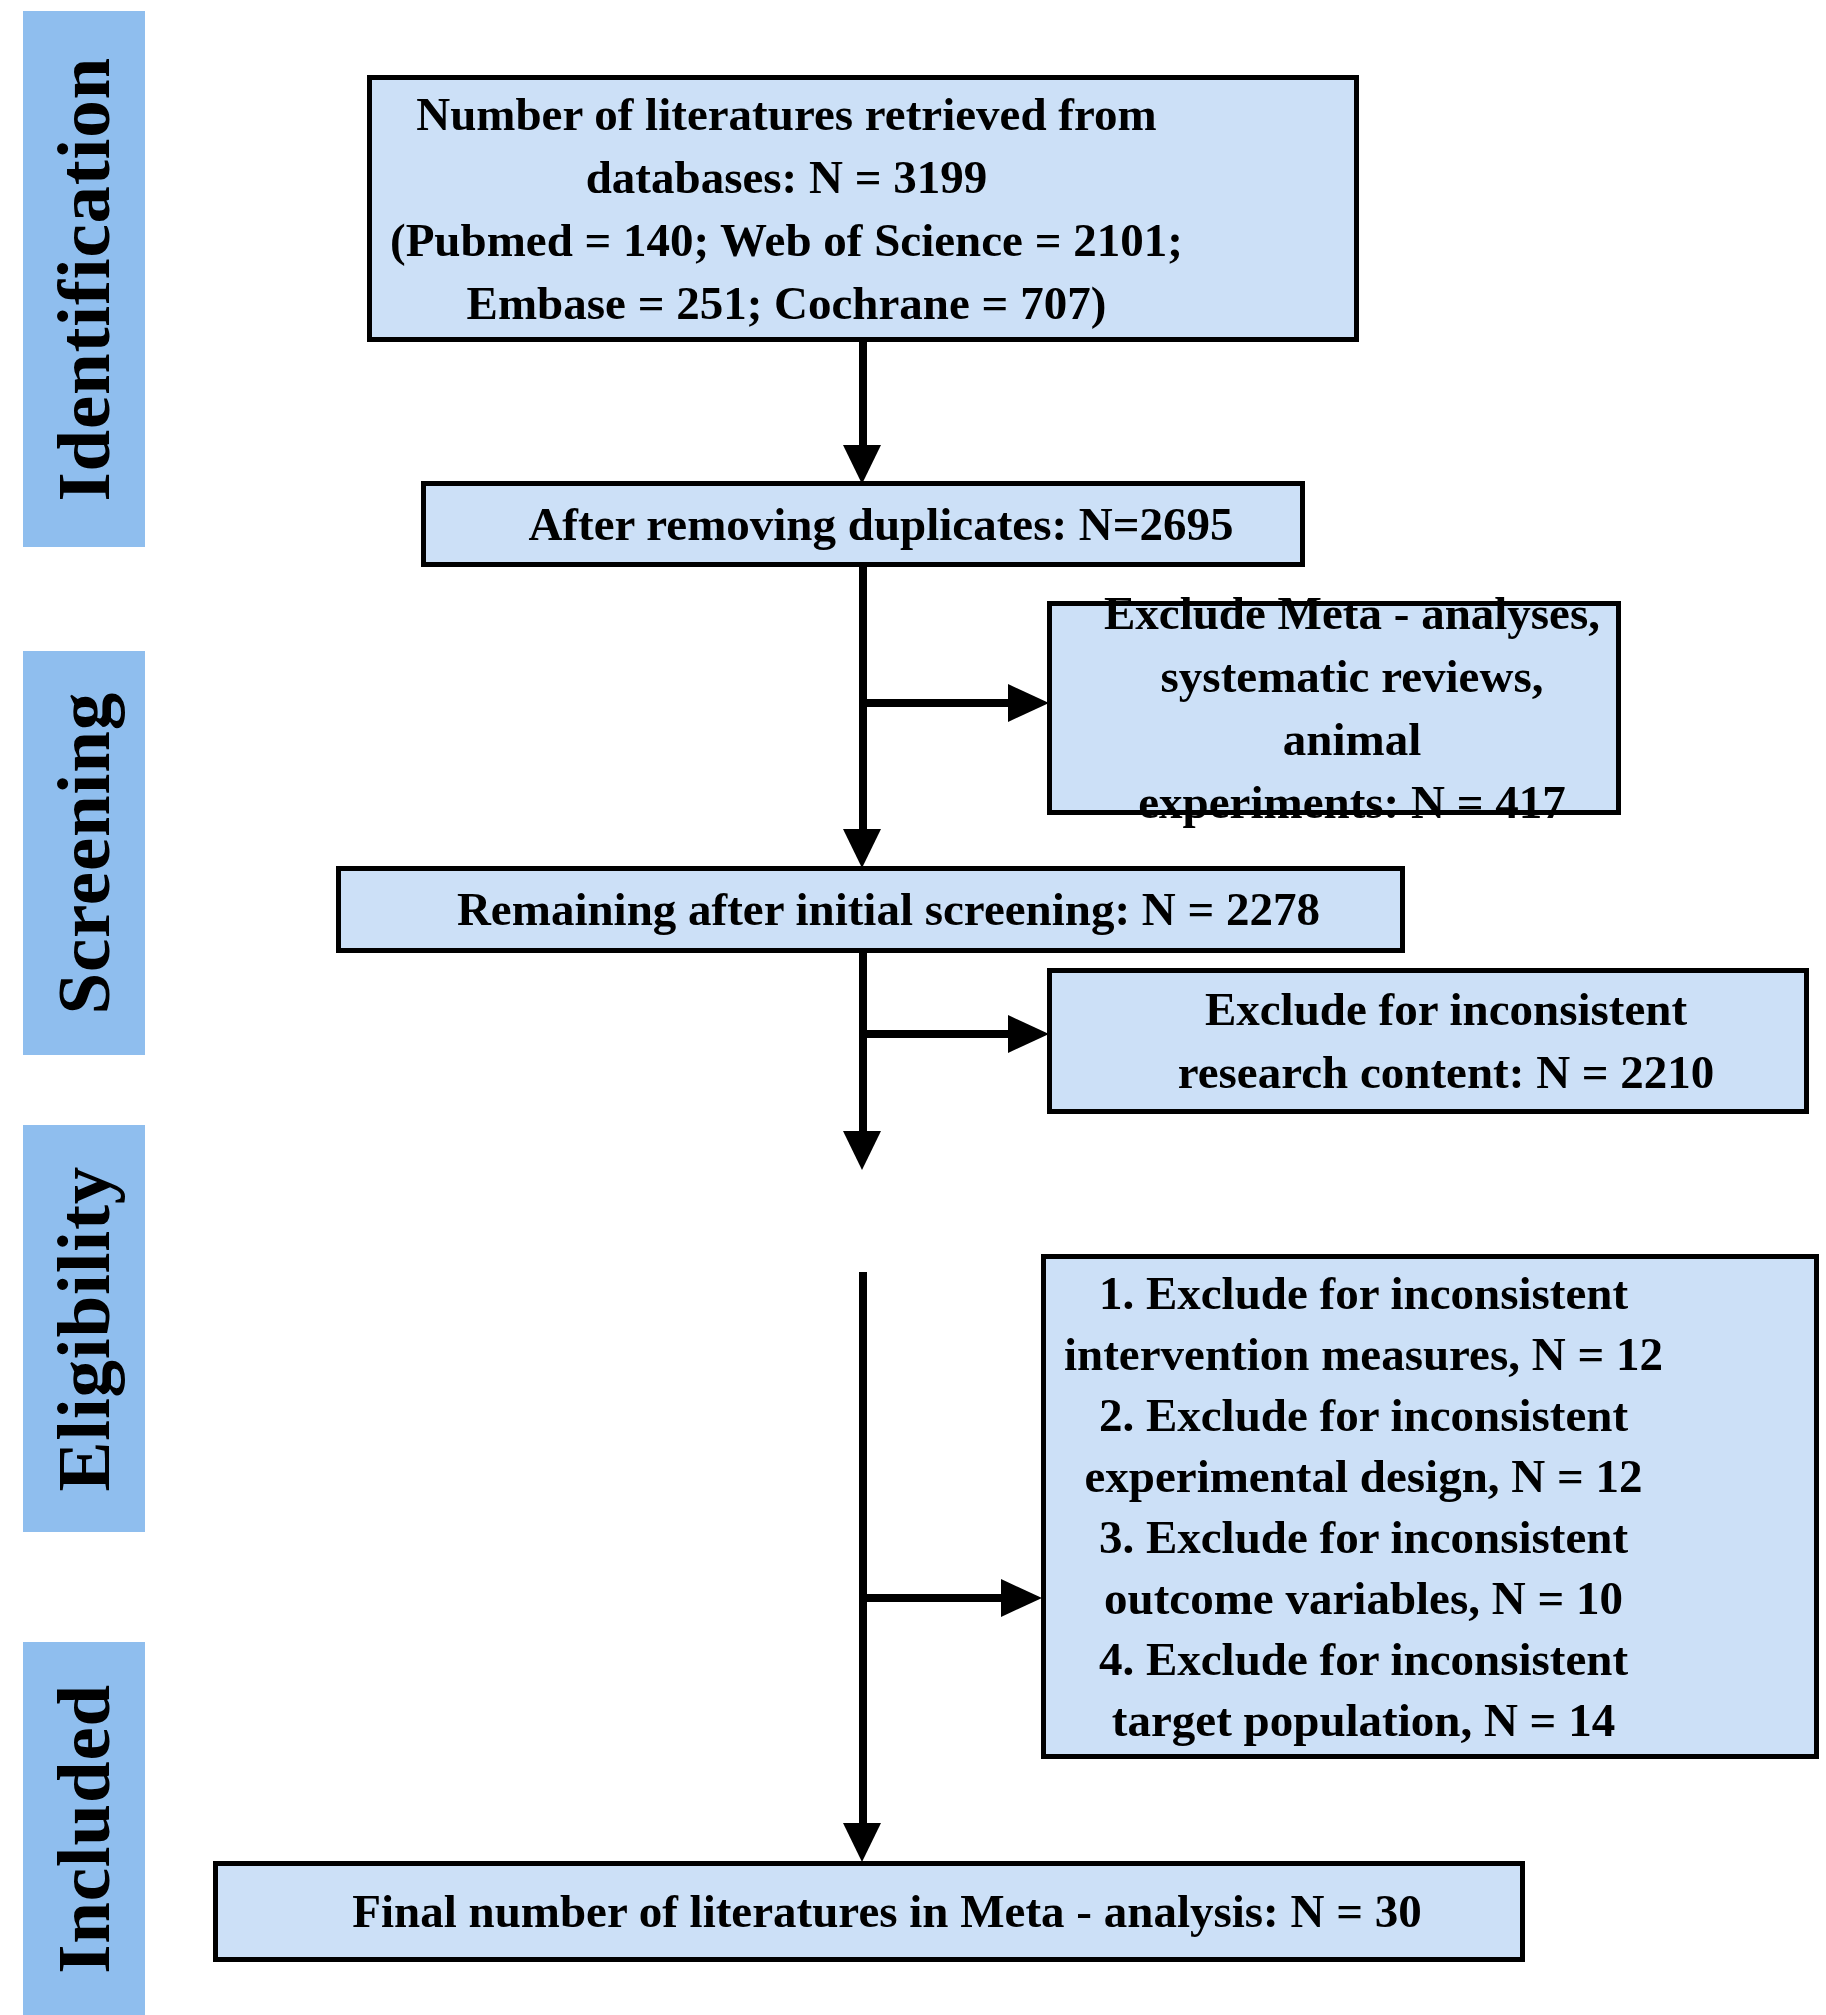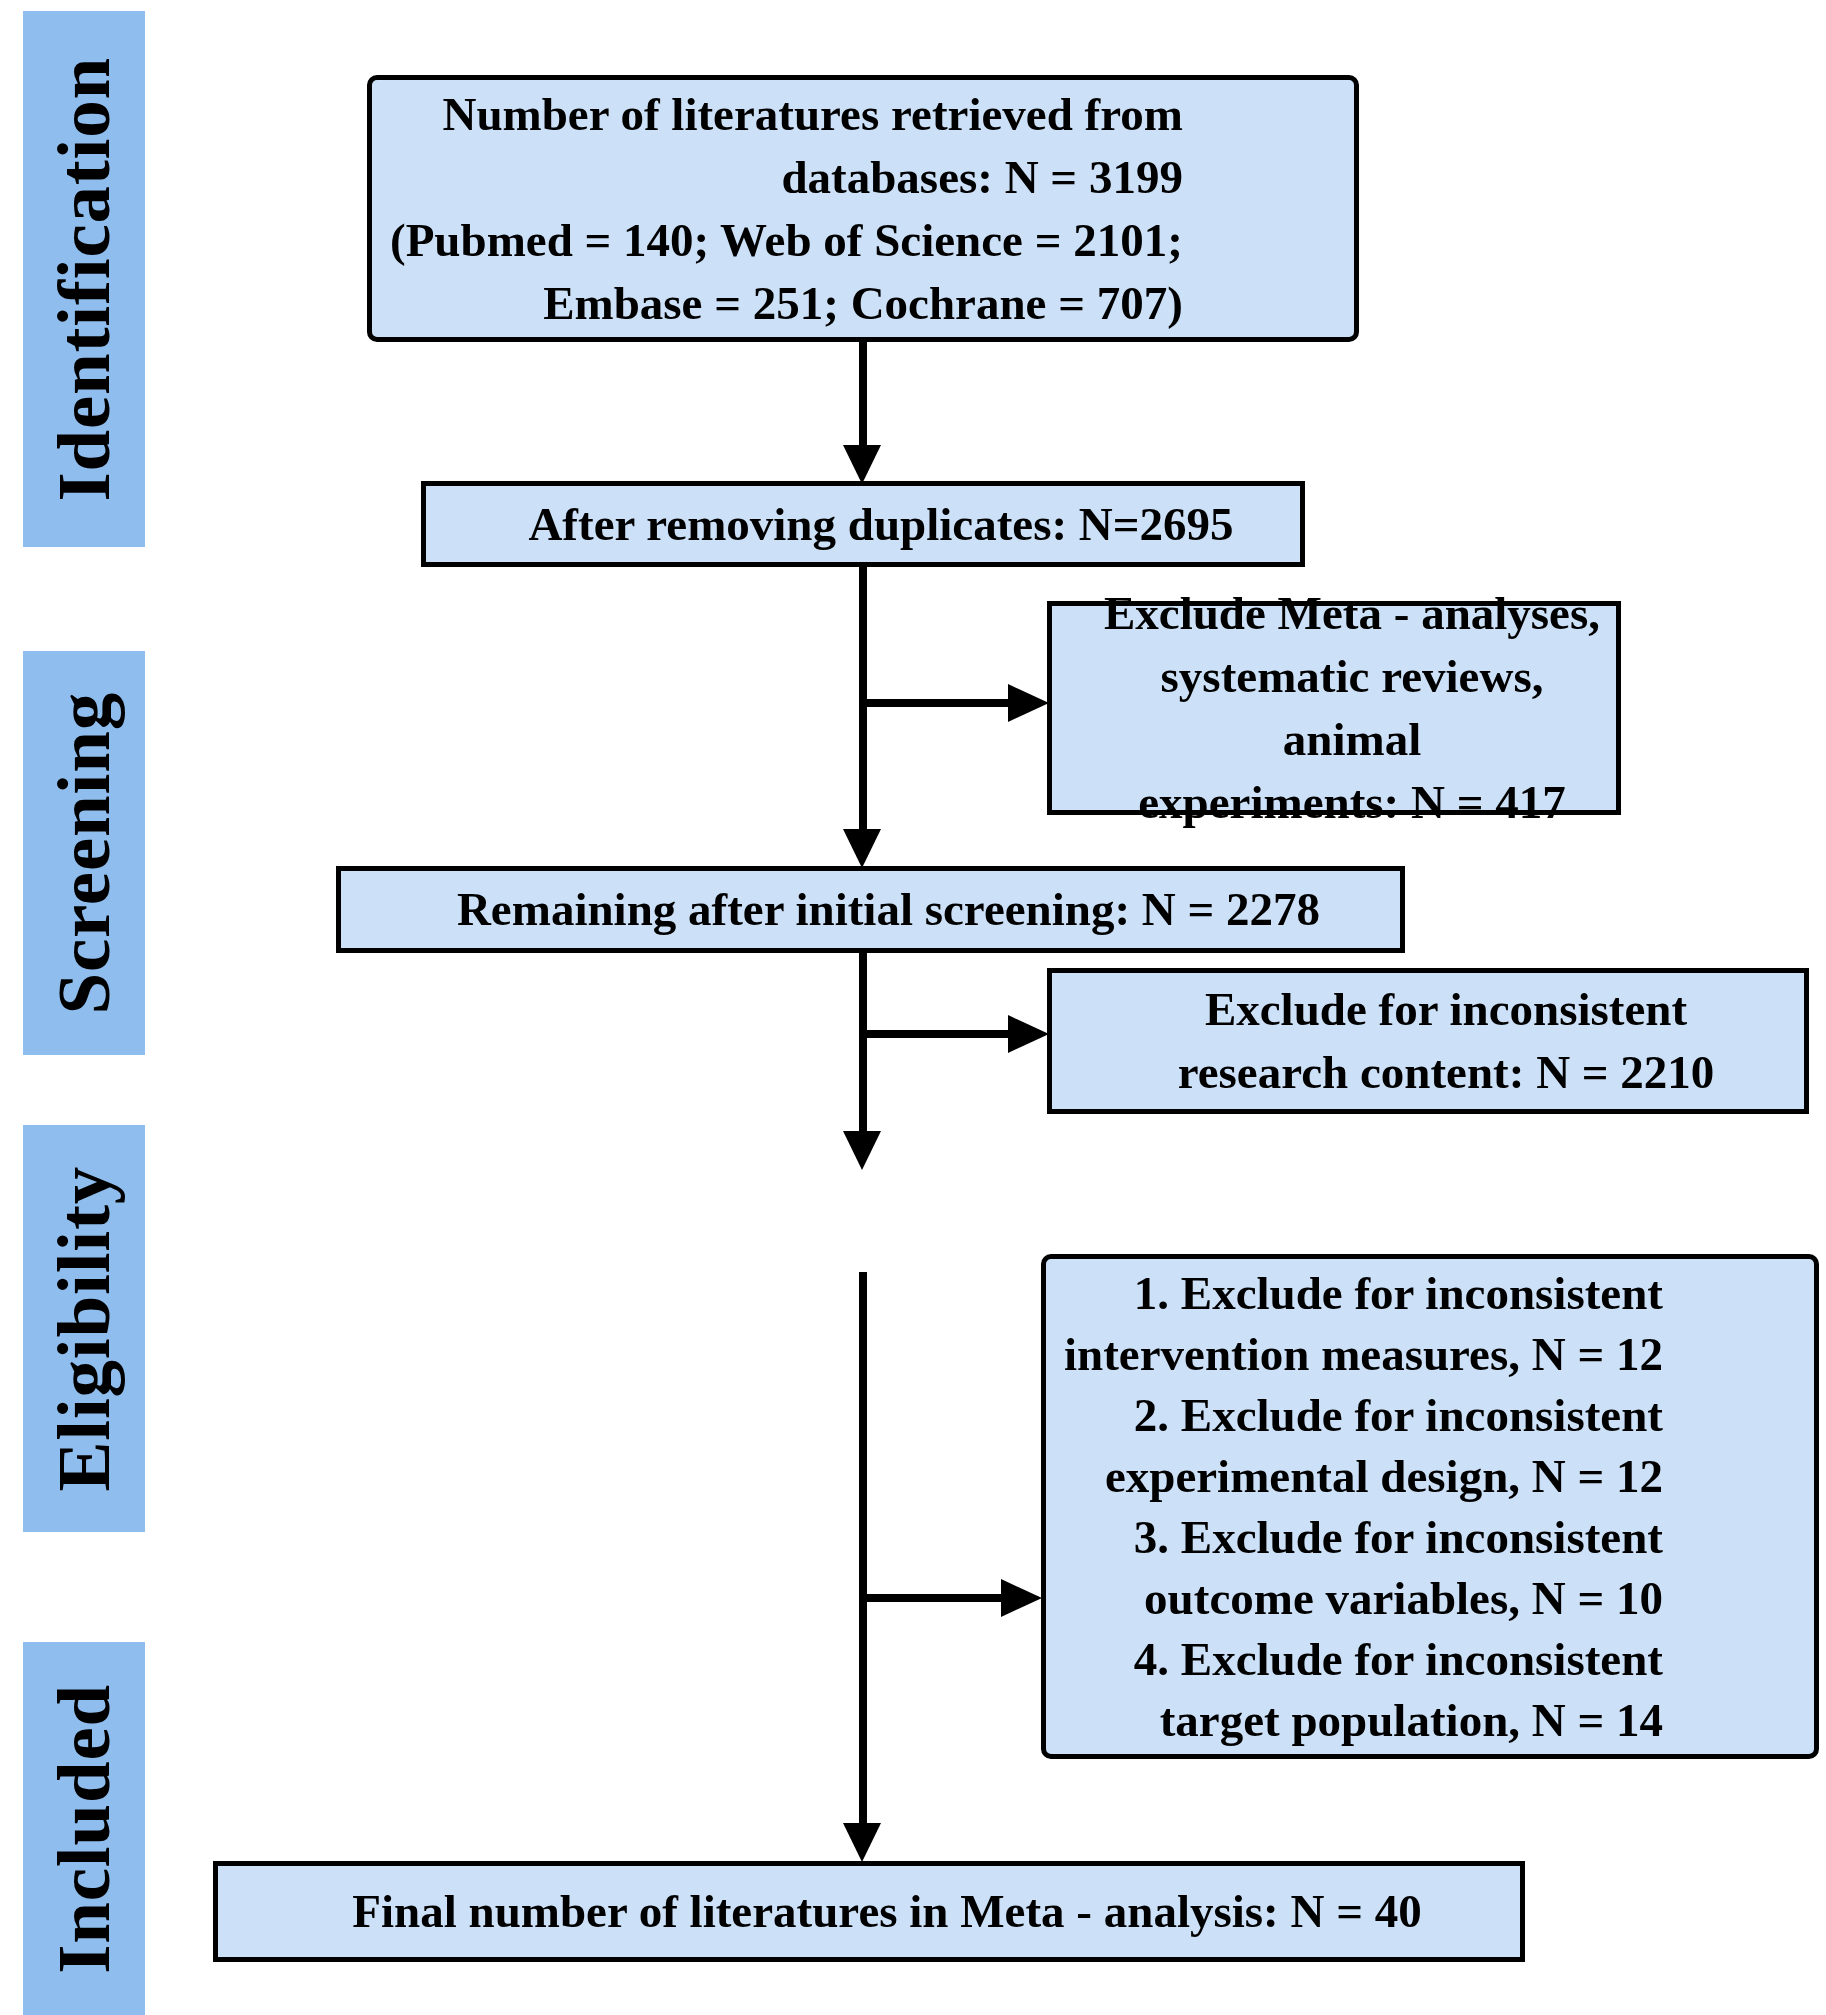--- a/index.html
+++ b/index.html
@@ -44,23 +44,22 @@
     line-height: 63px;
     white-space: pre-line;
     display: flex;
     align-items: center;
     justify-content: center;
     text-align: center;
     padding-left: 36px;
   }
   .flow-box.align-left {
     justify-content: flex-start;
-    text-align: right;
+    text-align: center;
     padding: 12px 18px;
-    border-radius: 10px;
   }
   .flow-box.tight { line-height: 61px; }
 
   
   .line { position: absolute; background: #000000; }
   .head-down {
     position: absolute; width: 0; height: 0;
     border-left: 19.5px solid transparent;
     border-right: 19.5px solid transparent;
     border-top: 39px solid #000000;
@@ -93,21 +92,21 @@
   <div class="flow-box align-left" style="left:367px; top:75px; width:992px; height:267px;">Number of literatures retrieved from
 databases: N = 3199
 (Pubmed = 140; Web of Science = 2101;
 Embase = 251; Cochrane = 707)</div>
 
   <div class="flow-box" style="left:421px; top:481px; width:884px; height:86px;">After removing duplicates: N=2695</div>
 
   <div class="flow-box" style="left:336px; top:866px; width:1069px; height:87px;">Remaining after initial screening: N = 2278</div>
 
 
-  <div class="flow-box" style="left:213px; top:1861px; width:1312px; height:101px;">Final number of literatures in Meta - analysis: N = 40</div>
+  <div class="flow-box" style="left:213px; top:1861px; width:1312px; height:101px;">Final number of literatures in Meta - analysis: N = 30</div>
 
   <div class="flow-box" style="left:1047px; top:601px; width:574px; height:214px;">Exclude Meta - analyses,
 systematic reviews, animal
 experiments: N = 417</div>
 
   <div class="flow-box" style="left:1047px; top:968px; width:762px; height:146px;">Exclude for inconsistent
 research content: N = 2210</div>
 
   <div class="flow-box align-left tight" style="left:1041px; top:1254px; width:778px; height:505px;">1. Exclude for inconsistent
 intervention measures, N = 12

